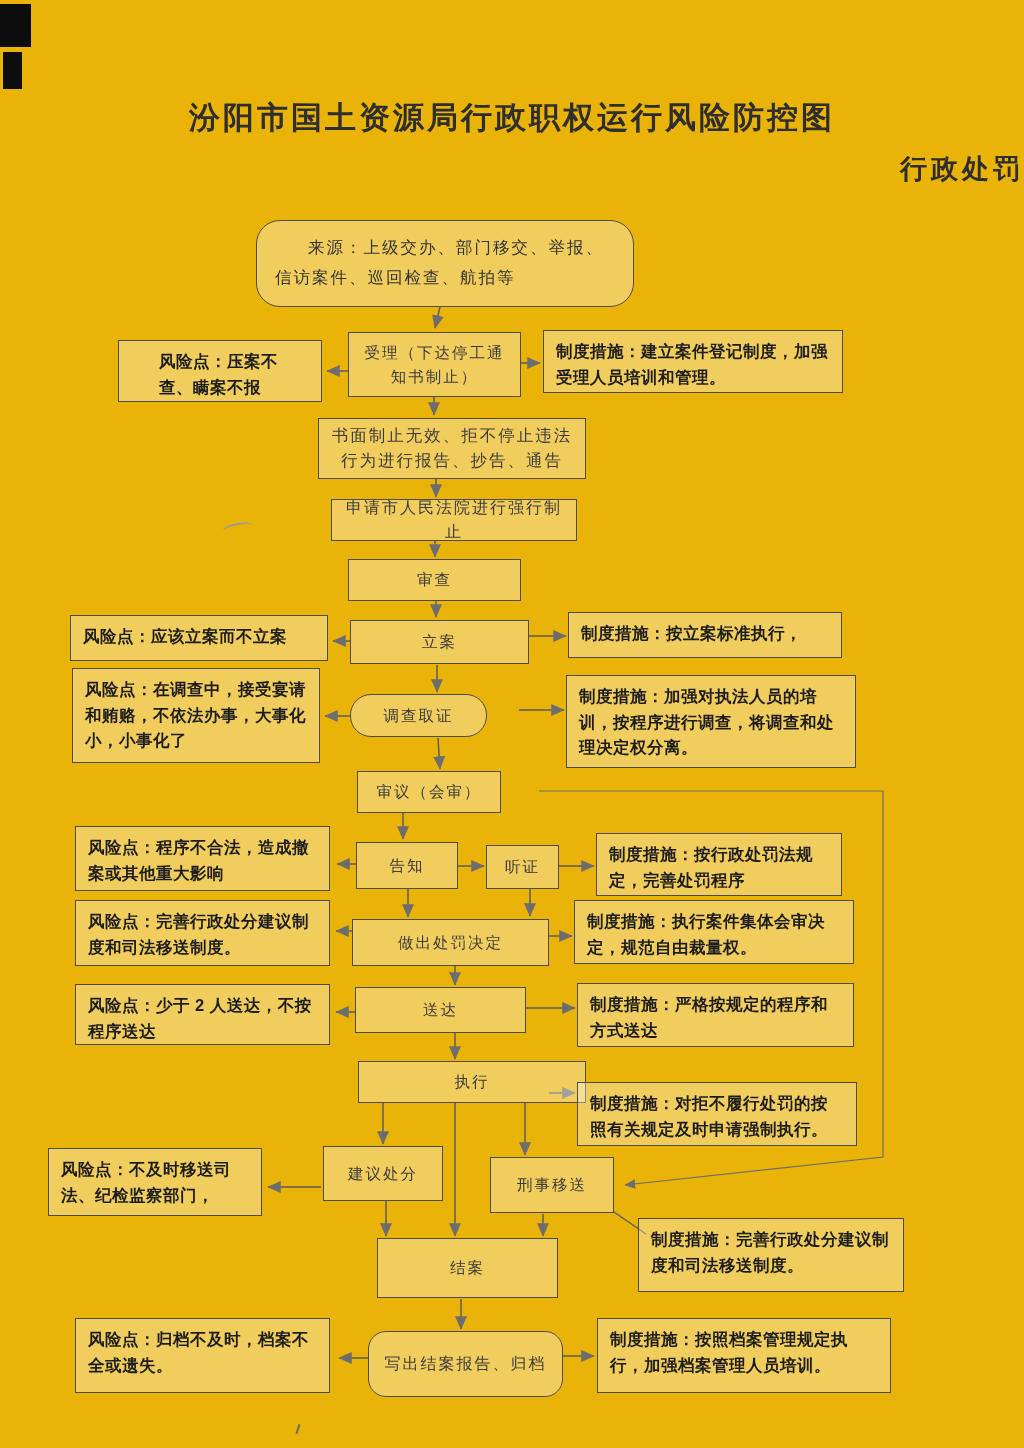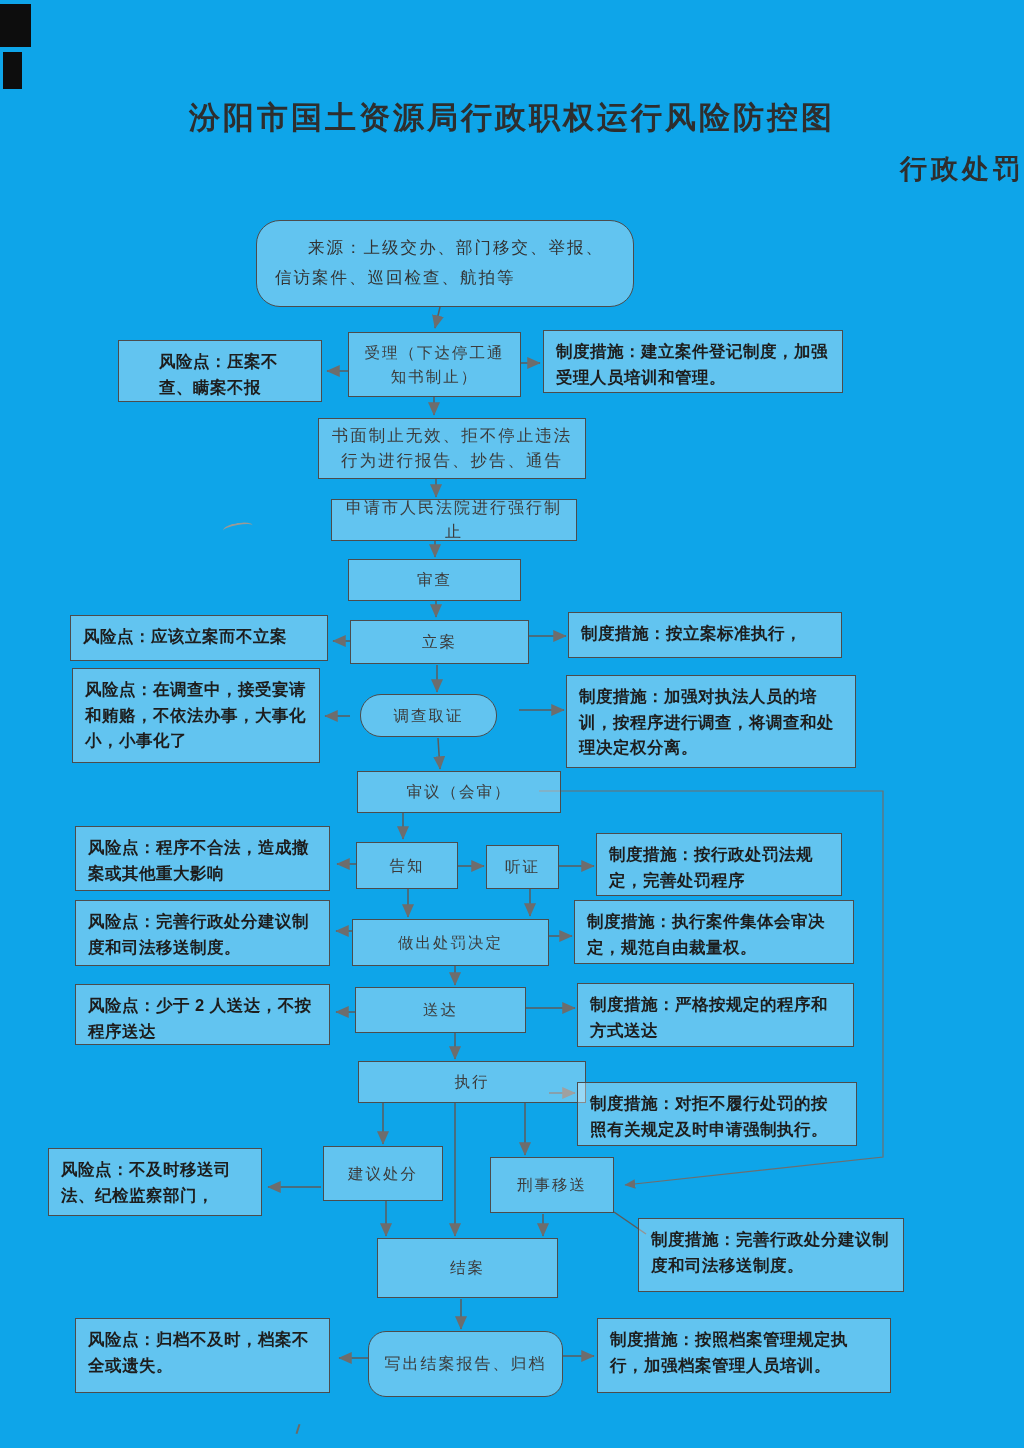--- a/index.html
+++ b/index.html
@@ -1,20 +1,20 @@
 <!DOCTYPE html>
 <html><head>
 <meta charset="utf-8">
 <style>
   html,body{margin:0;padding:0;}
   body{background:#e8e8e6;}
   .page{
     position:relative;
     width:1024px;height:1448px;
-    background:#0ea5e9;
+    background:#eab308;
     overflow:hidden;
     font-family:"Liberation Serif",serif;
   }
   .title{
     position:absolute;top:97px;left:0;width:100%;
     text-align:center;font-size:31px;font-weight:600;
     letter-spacing:3px;color:#2e2e2e;
     font-family:"Liberation Serif",serif;
   }
   .subtitle{
@@ -127,24 +127,24 @@
   <div class="box node" style="left:318px;top:418px;width:268px;height:61px;font-size:16.5px;">书面制止无效、拒不停止违法行为进行报告、抄告、通告</div>
   <div class="box node" style="left:331px;top:499px;width:246px;height:42px;font-size:16px;">申请市人民法院进行强行制止</div>
 
   <div class="box node" style="left:348px;top:559px;width:173px;height:42px;">审查</div>
 
   <div class="box side" style="left:70px;top:615px;width:258px;height:46px;">风险点：应该立案而不立案</div>
   <div class="box node" style="left:350px;top:620px;width:179px;height:44px;">立案</div>
   <div class="box side" style="left:568px;top:612px;width:274px;height:46px;">制度措施：按立案标准执行，</div>
 
   <div class="box side" style="left:72px;top:668px;width:248px;height:95px;">风险点：在调查中，接受宴请和贿赂，不依法办事，大事化小，小事化了</div>
-  <div class="box node" style="left:360px;top:694px;width:137px;height:43px;border-radius:21px;">调查取证</div>
+  <div class="box node" style="left:350px;top:694px;width:137px;height:43px;border-radius:21px;">调查取证</div>
   <div class="box side" style="left:566px;top:675px;width:290px;height:93px;">制度措施：加强对执法人员的培训，按程序进行调查，将调查和处理决定权分离。</div>
 
-  <div class="box node" style="left:357px;top:771px;width:204px;height:42px;">审议（会审）</div>
+  <div class="box node" style="left:357px;top:771px;width:144px;height:42px;">审议（会审）</div>
 
   <div class="box side" style="left:75px;top:826px;width:255px;height:65px;">风险点：程序不合法，造成撤案或其他重大影响</div>
   <div class="box node" style="left:356px;top:842px;width:102px;height:47px;">告知</div>
   <div class="box node" style="left:486px;top:845px;width:73px;height:44px;">听证</div>
   <div class="box side" style="left:596px;top:833px;width:246px;height:63px;">制度措施：按行政处罚法规定，完善处罚程序</div>
 
   <div class="box side" style="left:75px;top:900px;width:255px;height:66px;">风险点：完善行政处分建议制度和司法移送制度。</div>
   <div class="box node" style="left:352px;top:919px;width:197px;height:47px;">做出处罚决定</div>
   <div class="box side" style="left:574px;top:900px;width:280px;height:64px;">制度措施：执行案件集体会审决定，规范自由裁量权。</div>
 

